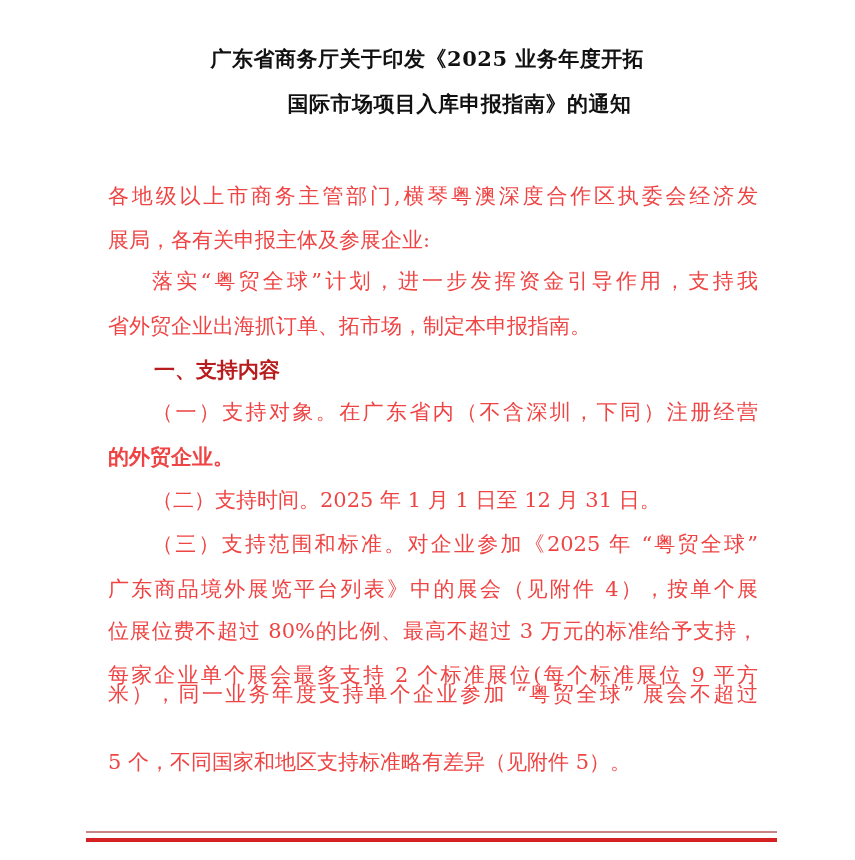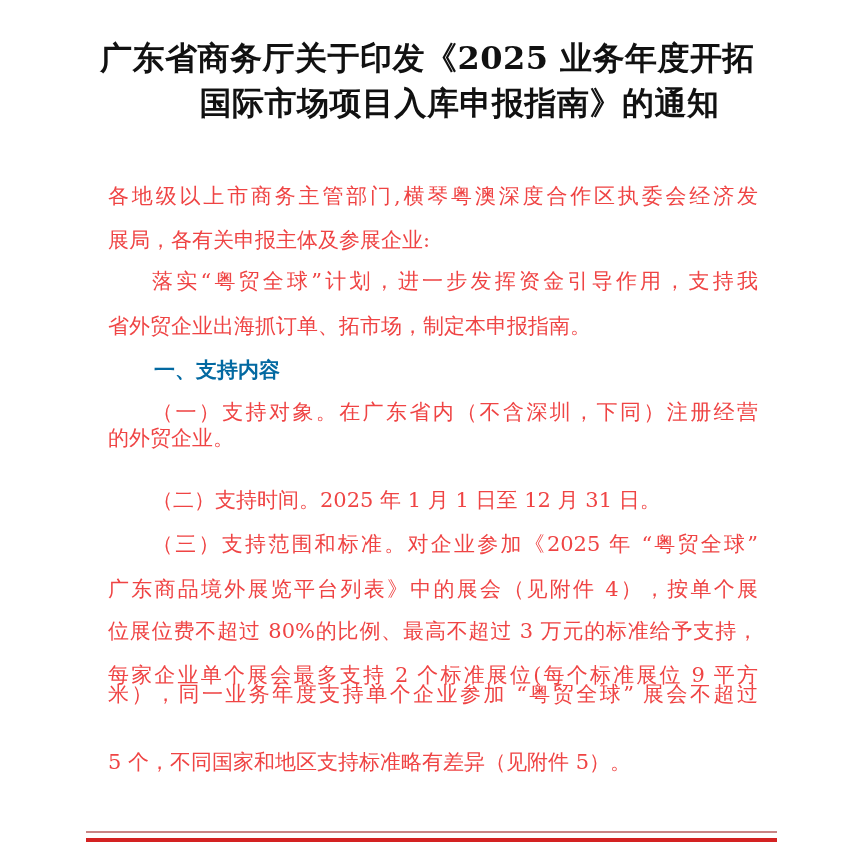--- a/index.html
+++ b/index.html
@@ -20,21 +20,21 @@
       width: 855px;
       height: 860px;
     }
     .title {
       position: absolute;
       left: 0;
       width: 855px;
       text-align: center;
       font-family: "DejaVu Serif", "Liberation Serif", serif;
       font-weight: bold;
-      font-size: 32px;
+      font-size: 21px;
       line-height: 45px;
       color: #111111;
       letter-spacing: 0.5px;
     }
     .title-line-1 { top: 36px; }
     .title-line-2 { top: 81px; margin-left: 32px; }
 
     .line {
       position: absolute;
       left: 108px;
@@ -57,21 +57,21 @@
       width: 606px;
     }
     .heading {
       position: absolute;
       left: 154px;
       font-family: "DejaVu Sans", "Liberation Sans", sans-serif;
       font-weight: bold;
       font-size: 21px;
       line-height: 44px;
       height: 44px;
-      color: #0369a1;
+      color: #b91c1c;
       white-space: nowrap;
     }
     .rule-thin {
       position: absolute;
       left: 86px;
       width: 691px;
       top: 831px;
       height: 2px;
       background: #c98585;
     }
@@ -94,21 +94,21 @@
 
   <div class="line" style="top:174px;">各地级以上市商务主管部门,横琴粤澳深度合作区执委会经济发</div>
   <div class="line last" style="top:218px;">展局，各有关申报主体及参展企业:</div>
 
   <div class="line indent" style="top:259px;">落实“粤贸全球”计划，进一步发挥资金引导作用，支持我</div>
   <div class="line last" style="top:304px;">省外贸企业出海抓订单、拓市场，制定本申报指南。</div>
 
   <div class="heading" style="top:348px;">一、支持内容</div>
 
   <div class="line indent" style="top:390px;">（一）支持对象。在广东省内（不含深圳，下同）注册经营</div>
-  <div class="line last" style="top:416px;">的外贸企业。</div>
+  <div class="line last" style="top:435px;font-weight:bold;">的外贸企业。</div>
 
   <div class="line indent last" style="top:478px;">（二）支持时间。2025 年 1 月 1 日至 12 月 31 日。</div>
 
   <div class="line indent" style="top:522px;">（三）支持范围和标准。对企业参加《2025 年 “粤贸全球”</div>
   <div class="line" style="top:567px;">广东商品境外展览平台列表》中的展会（见附件 4），按单个展</div>
   <div class="line" style="top:609px;">位展位费不超过 80%的比例、最高不超过 3 万元的标准给予支持，</div>
   <div class="line" style="top:653px;">每家企业单个展会最多支持 2 个标准展位(每个标准展位 9 平方</div>
   <div class="line" style="top:672px;">米），同一业务年度支持单个企业参加 “粤贸全球” 展会不超过</div>
   <div class="line last" style="top:740px;">5 个，不同国家和地区支持标准略有差异（见附件 5）。</div>
 

